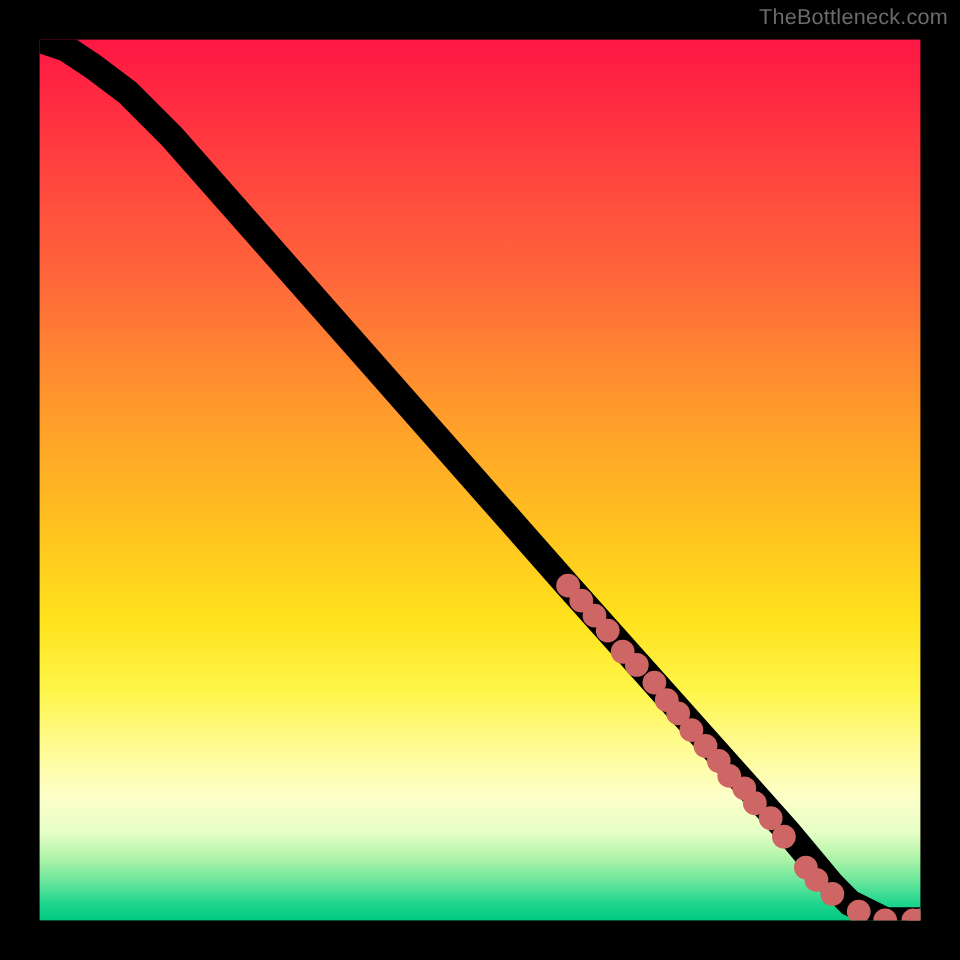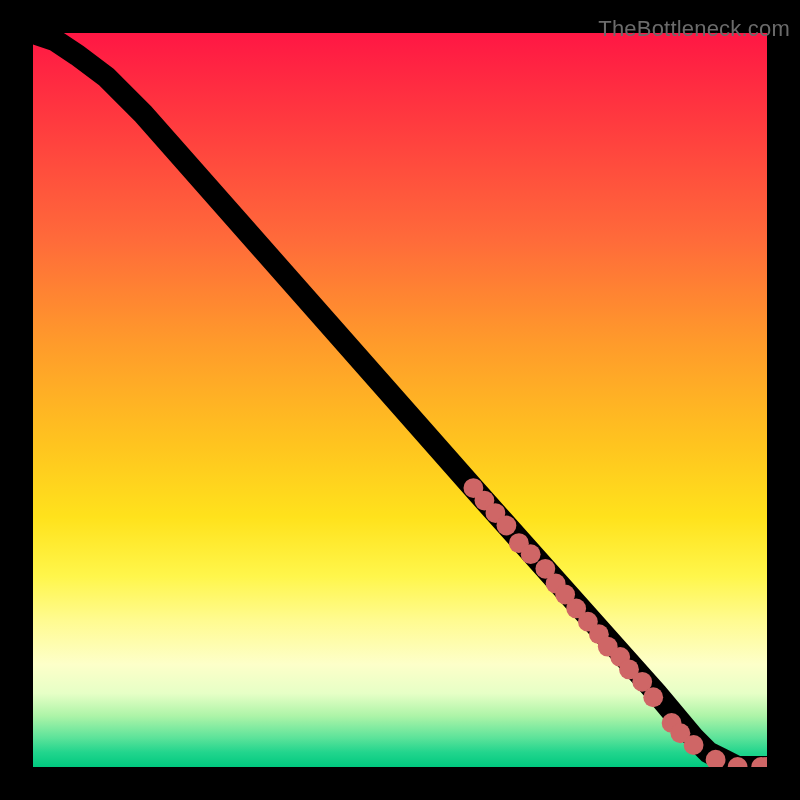--- a/index.html
+++ b/index.html
@@ -6,24 +6,24 @@
   body {
     width: 800px;
     height: 800px;
     background: #000;
     position: relative;
     font-family: Arial, Helvetica, sans-serif;
     overflow: hidden;
   }
   .watermark {
     position: absolute;
-    top: 16px;
+    top: 4px;
     right: 10px;
     color: #6b6b6b;
-    font-size: 22px;
+    font-size: 18px;
     font-weight: 400;
     letter-spacing: 0.2px;
     z-index: 3;
   }
   .chart-wrap {
     position: absolute;
     left: 33px;
     top: 33px;
     width: 734px;
     height: 734px;

